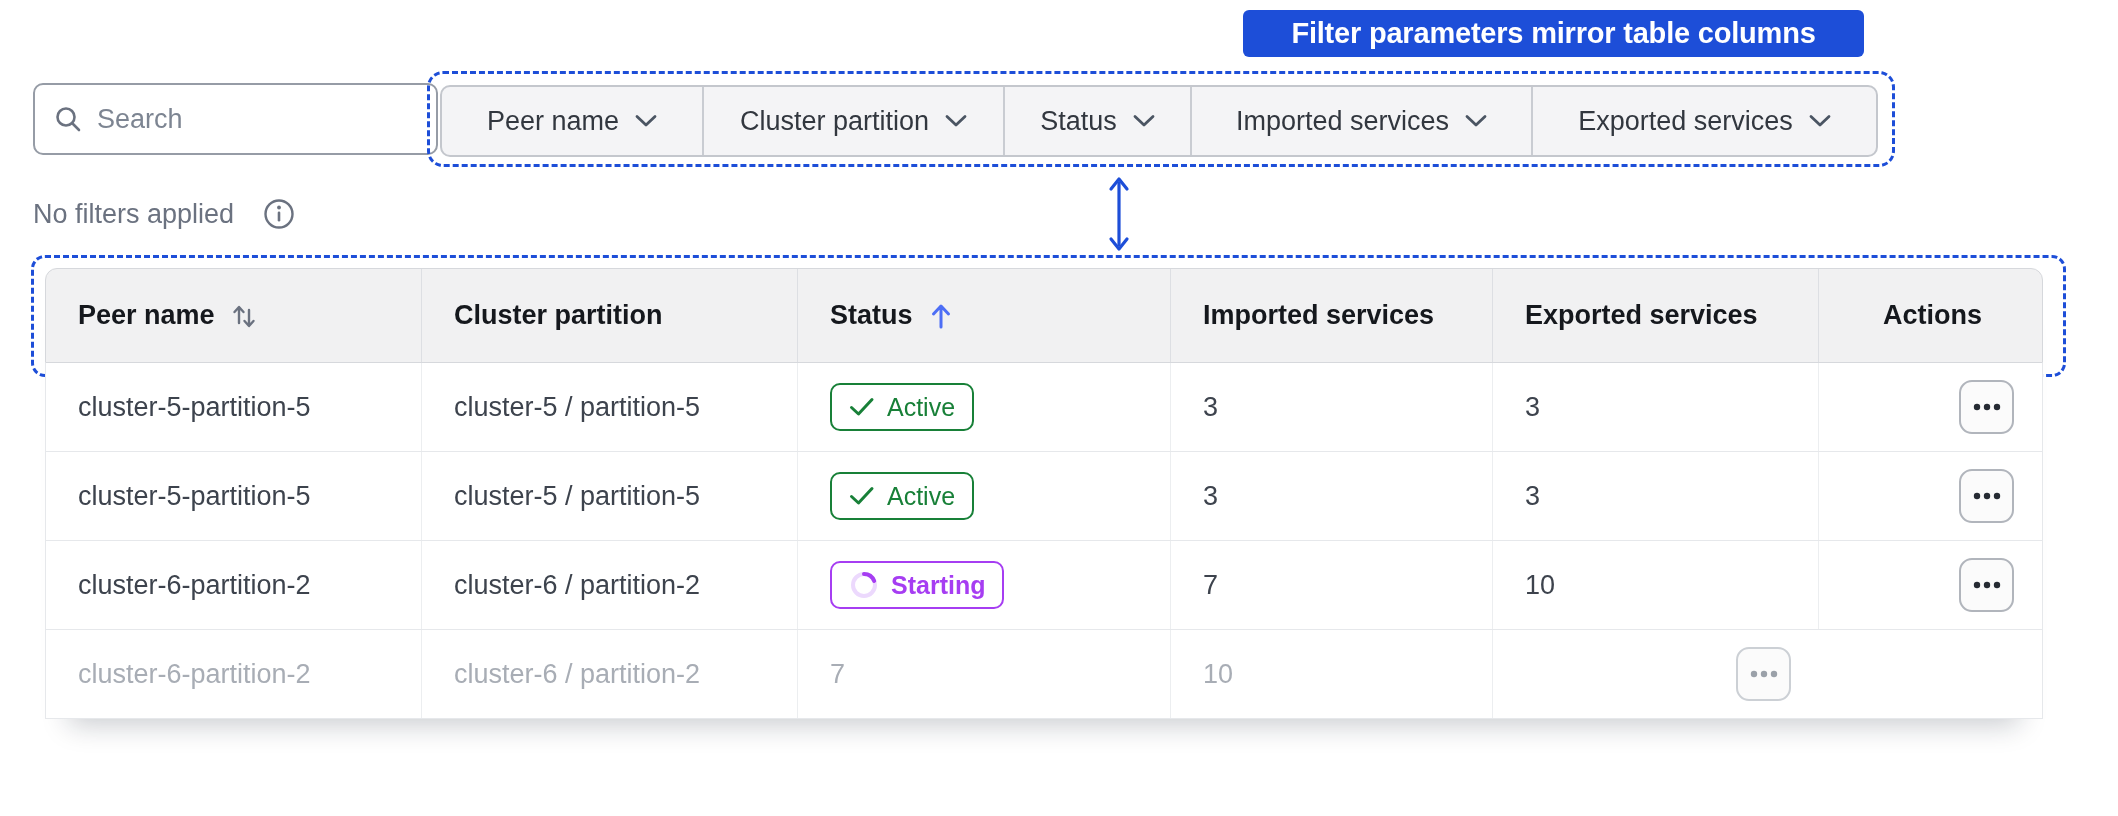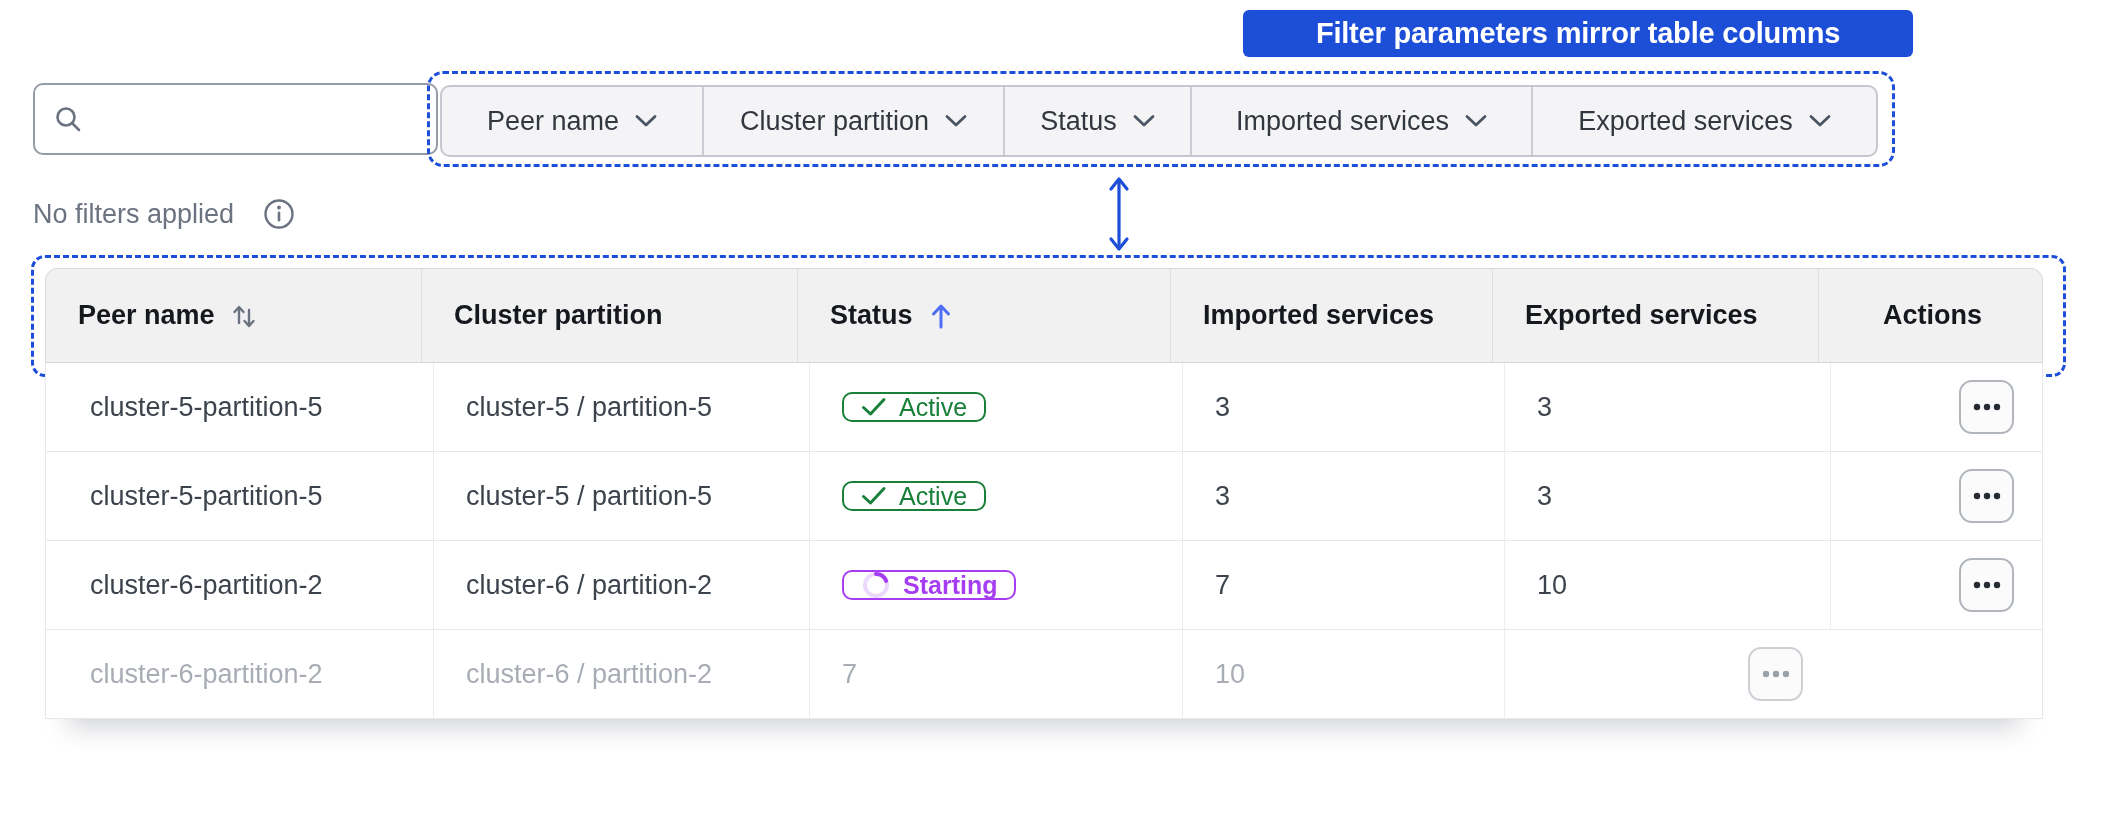--- a/index.html
+++ b/index.html
@@ -1,21 +1,21 @@
 <!DOCTYPE html>
 <html><head>
 <meta charset="utf-8">
 <style>
   * { margin: 0; padding: 0; box-sizing: border-box; }
   html, body { width: 2118px; height: 816px; background: #ffffff; overflow: hidden; }
   body { font-family: "Liberation Sans", sans-serif; position: relative; color: #3d434d; }
 
   
   .callout {
-    position: absolute; left: 1243px; top: 10px; width: 670px; height: 47px;
+    position: absolute; left: 1243px; top: 10px; width: 621px; height: 47px;
     background: #1d4ed8; border-radius: 6px;
     display: flex; align-items: center; justify-content: center;
     color: #ffffff; font-size: 29px; font-weight: 700; letter-spacing: -0.2px;
   }
 
   
   .search-box {
     position: absolute; left: 33px; top: 83px; width: 405px; height: 72px;
     border: 2px solid #969ca6; border-radius: 10px; background: #ffffff;
     display: flex; align-items: center; padding: 0 18px; gap: 14px;
@@ -75,32 +75,32 @@
   }
   .th {
     display: flex; align-items: center; gap: 16px; padding: 0 28px 0 32px;
     border-right: 1px solid #dddfe3;
   }
   .thead .th:last-child { border-right: none; justify-content: center; }
   .trow {
     display: grid; grid-template-columns: 376px 376px 373px 322px 326px 1fr;
     height: 89px; background: #ffffff;
     border-left: 1px solid #e6e8eb; border-right: 1px solid #e6e8eb; border-bottom: 1px solid #e6e8eb;
-    font-size: 27px; color: #3d434d; padding-left: 12px;
+    font-size: 27px; color: #3d434d;
   }
   .td {
     display: flex; align-items: center; padding: 0 28px 0 32px;
     border-right: 1px solid #eceef0; overflow: hidden; white-space: nowrap;
   }
   .trow .td:last-child { border-right: none; justify-content: flex-end; }
 
   
   .badge {
     display: inline-flex; align-items: center; gap: 12px;
-    height: 30px; padding: 0 17px; border-radius: 10px; border: 2.5px solid;
+    height: 48px; padding: 0 17px; border-radius: 10px; border: 2.5px solid;
     font-size: 25px; background: #ffffff; line-height: 1;
   }
   .badge-active   { border-color: #188038; color: #188038; font-weight: 500; }
   .badge-starting { border-color: #a63df2; color: #a63df2; font-weight: 700; }
   .badge-pending  { border-color: #8d939c; color: #6b7280; font-weight: 400; }
 
   
   .kebab {
     width: 55px; height: 54px; border-radius: 13px;
     border: 2px solid #b1b5bc; background: #fbfbfb;
@@ -118,20 +118,21 @@
 
 <div class="callout">
   <span>Filter parameters mirror table columns</span>
 </div>
 
 <div class="search-box">
   <svg width="30" height="30" viewBox="0 0 30 30" fill="none">
     <circle cx="13" cy="13" r="8.5" stroke="#6b7280" stroke-width="2.6"></circle>
     <line x1="19.5" y1="19.5" x2="26" y2="26" stroke="#6b7280" stroke-width="2.6" stroke-linecap="round"></line>
   </svg>
+  <input type="text" placeholder="Search" style="">
 </div>
 
 <div class="dash-filters"></div>
 
 <div class="filter-bar">
   <button class="filter-item fi-1">
     <span>Peer name</span>
     <svg width="22" height="14" viewBox="0 0 22 14" fill="none">
         <path d="M2 2.5 L11 11 L20 2.5" stroke="#4b5563" stroke-width="2.8" stroke-linecap="round" stroke-linejoin="round"></path>
       </svg>

